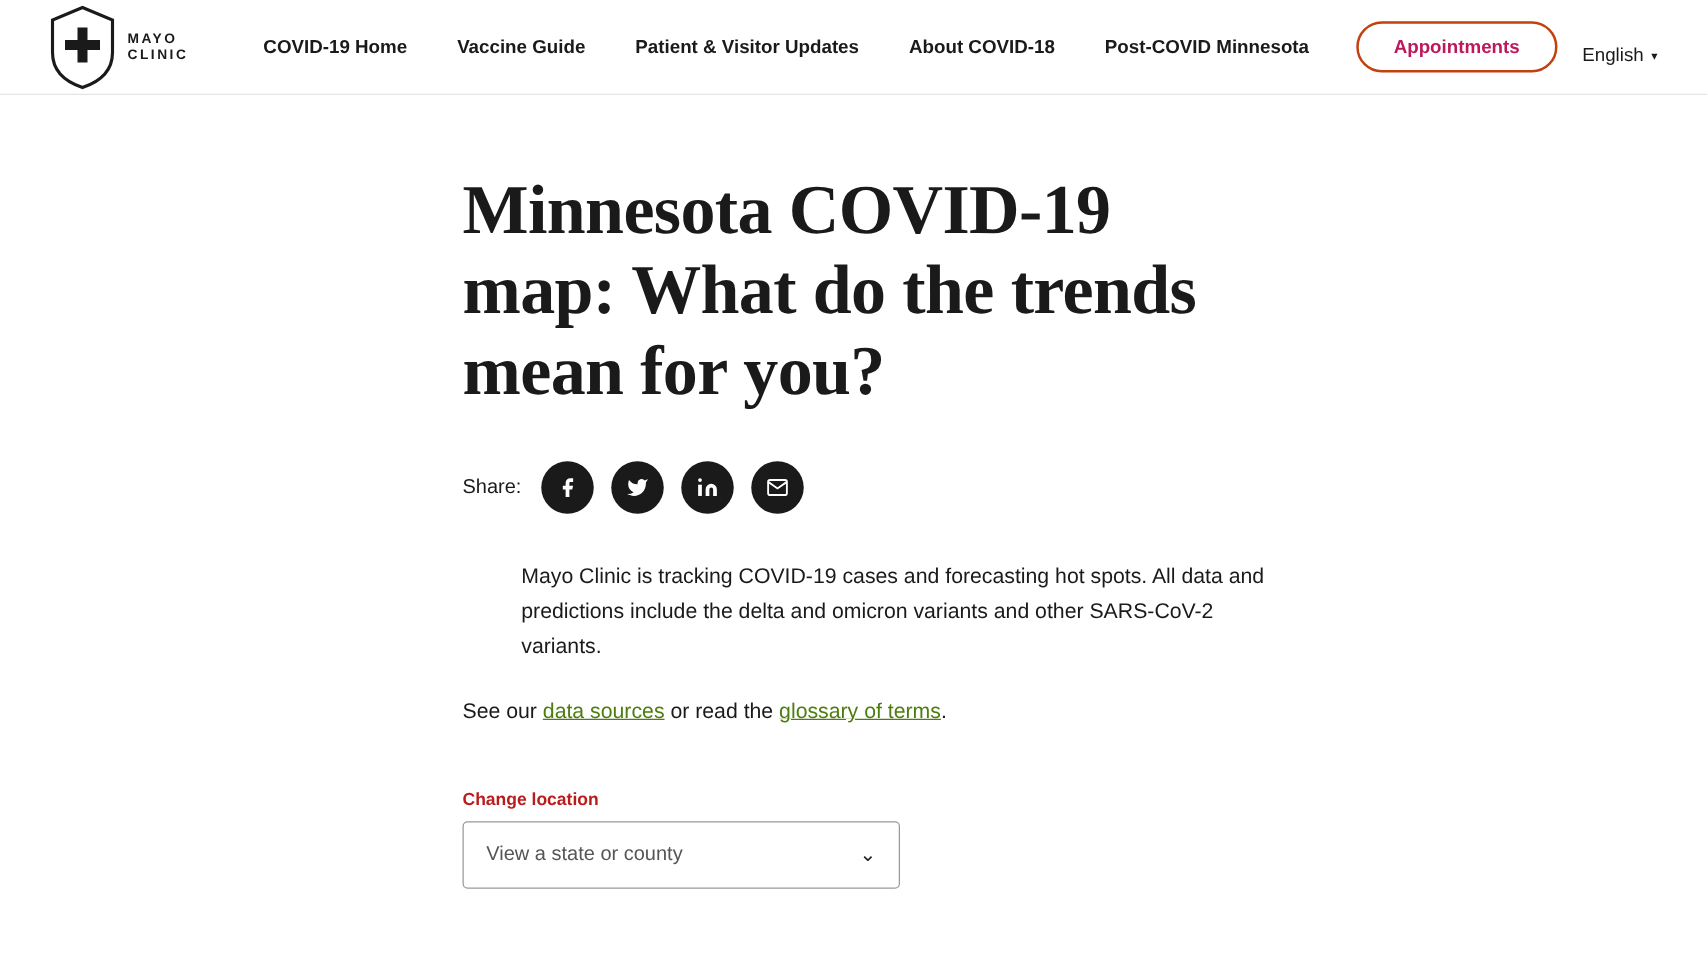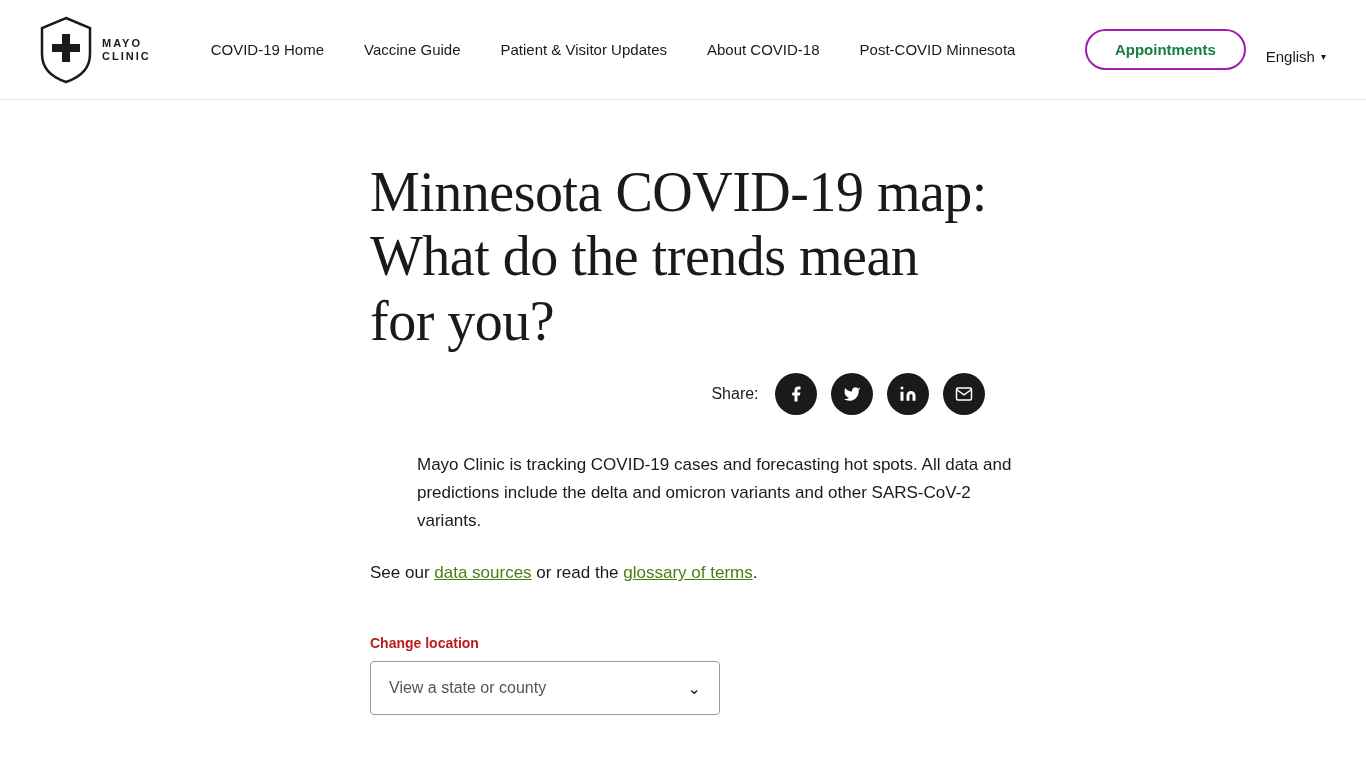--- a/index.html
+++ b/index.html
@@ -14,21 +14,21 @@
       color: #1a1a1a;
       width: 1366px;
       min-height: 768px;
     }
 
     
     header {
       display: flex;
       align-items: center;
       padding: 0 40px;
-      height: 100px;
+      height: 76px;
       border-bottom: 1px solid #e5e5e5;
       background: #fff;
     }
 
     .logo-area {
       display: flex;
       align-items: center;
       margin-right: 60px;
       flex-shrink: 0;
     }
@@ -56,42 +56,42 @@
       display: flex;
       align-items: center;
       gap: 40px;
       flex: 1;
     }
 
     nav a {
       text-decoration: none;
       color: #1a1a1a;
       font-size: 15px;
-      font-weight: 400;
+      font-weight: 700;
       white-space: nowrap;
       cursor: pointer;
     }
 
     .header-right {
       display: flex;
       align-items: center;
       gap: 20px;
       flex-shrink: 0;
     }
 
     .appointments-btn {
-      border: 2px solid #a21caf;
+      border: 2px solid #c2410c;
       border-radius: 50px;
       padding: 10px 28px;
       font-size: 15px;
       font-weight: 600;
       background: transparent;
       cursor: pointer;
       white-space: nowrap;
-      color: #15803d;
+      color: #be185d;
     }
 
     .language-selector {
       display: flex;
       align-items: center;
       gap: 6px;
       cursor: pointer;
       font-size: 15px;
       color: #1a1a1a;
       background: none;
@@ -104,36 +104,35 @@
     }
 
     
     main {
       max-width: 1366px;
       padding: 60px 40px 60px 370px;
     }
 
     .page-title {
       font-size: 56px;
-      font-weight: 400;
+      font-weight: 700;
       line-height: 1.15;
       color: #1a1a1a;
       max-width: 620px;
-      margin-bottom: 20px;
+      margin-bottom: 40px;
       font-family: Georgia, 'Times New Roman', serif;
       letter-spacing: -0.5px;
     }
 
     
     .share-row {
       display: flex;
       align-items: center;
       gap: 16px;
       margin-bottom: 36px;
-      justify-content: center;
     }
 
     .share-label {
       font-size: 16px;
       color: #1a1a1a;
       font-weight: 400;
     }
 
     .share-icons {
       display: flex;

